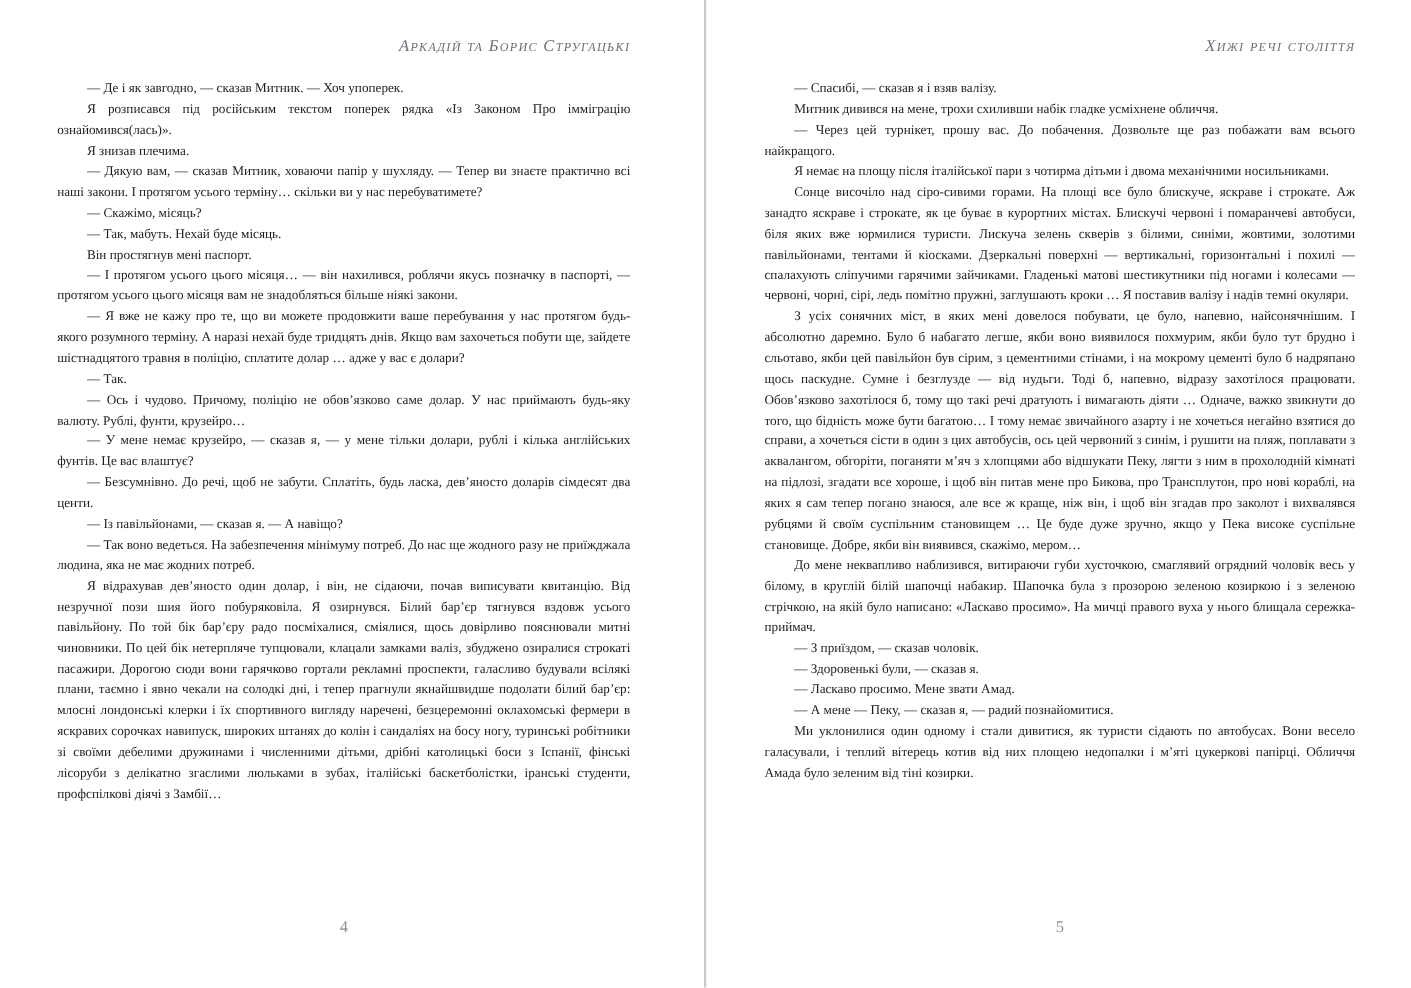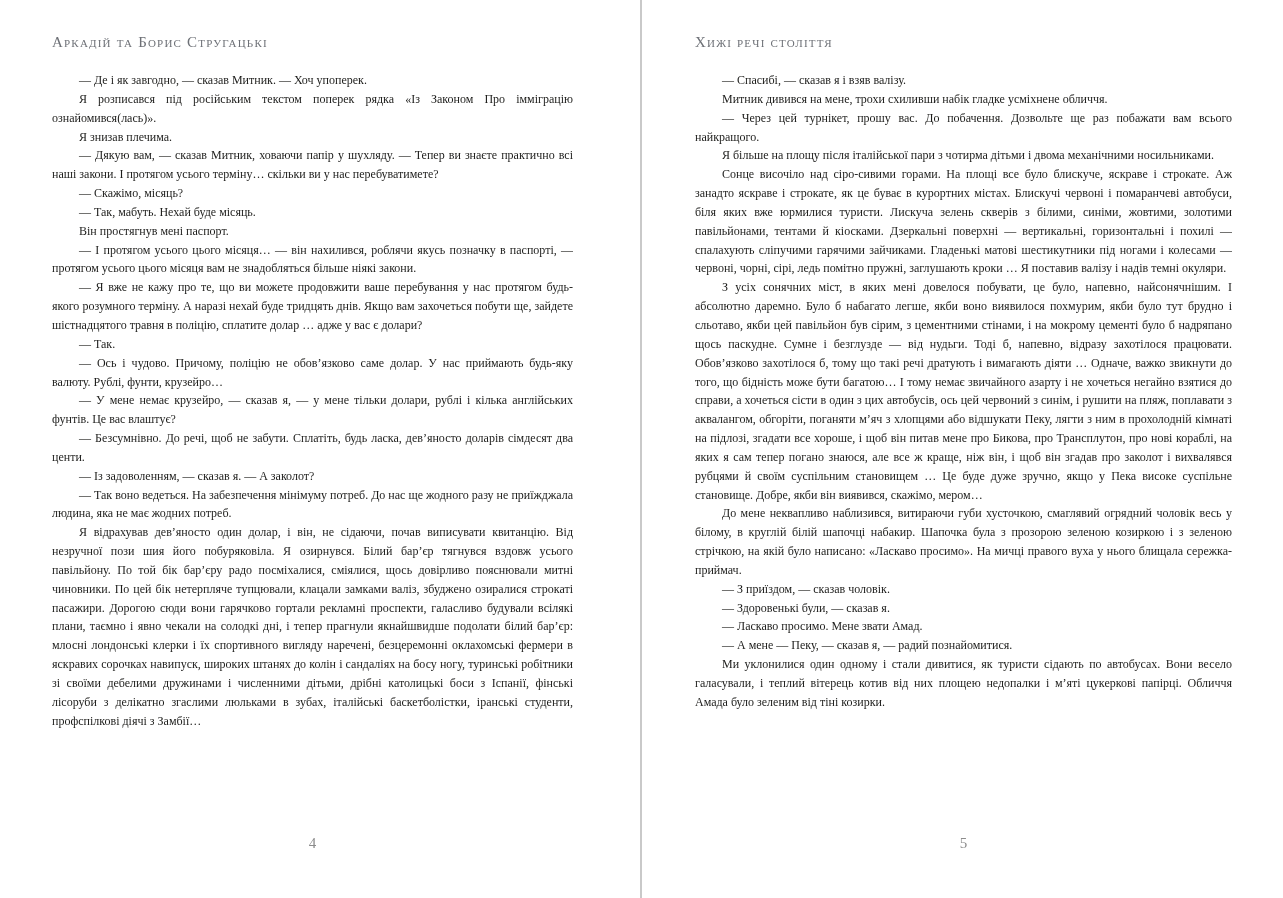--- a/index.html
+++ b/index.html
@@ -25,27 +25,28 @@
     background: #c9c9c9;
   }
   .page {
     position: absolute;
     top: 33px;
     overflow: hidden;
   }
   .page-left  { left: 52px;  width: 521px; height: 795px; }
   .page-right { left: 695px; width: 537px; height: 795px; }
   .running-title {
-    text-align: left;
+    text-align: right;
     font-variant: small-caps;
     letter-spacing: 1.2px;
     font-size: 15px;
     color: #6d7076;
     height: 18px;
     line-height: 18px;
+    font-style: italic;
   }
   .page-body {
     margin-top: 20px;
     text-align: justify;
     font-size: 12px;
     line-height: 18.85px;
   }
   .page-body .para {
     margin: 0;
     text-indent: 27px;
@@ -76,33 +77,33 @@
         <p class="para">— Дякую вам, — сказав Митник, ховаючи папір у шухляду. — Тепер ви знаєте практично всі наші закони. І протягом усього терміну… скільки ви у нас перебуватимете?</p>
         <p class="para">— Скажімо, місяць?</p>
         <p class="para">— Так, мабуть. Нехай буде місяць.</p>
         <p class="para">Він простягнув мені паспорт.</p>
         <p class="para">— І протягом усього цього місяця… — він нахилився, роблячи якусь позначку в паспорті, — протягом усього цього місяця вам не знадобляться більше ніякі закони.</p>
         <p class="para">— Я вже не кажу про те, що ви можете продовжити ваше перебування у нас протягом будь-якого розумного терміну. А наразі нехай буде тридцять днів. Якщо вам захочеться побути ще, зайдете шістнадцятого травня в поліцію, сплатите долар … адже у вас є долари?</p>
         <p class="para">— Так.</p>
         <p class="para">— Ось і чудово. Причому, поліцію не обов’язково саме долар. У нас приймають будь-яку валюту. Рублі, фунти, крузейро…</p>
         <p class="para">— У мене немає крузейро, — сказав я, — у мене тільки долари, рублі і кілька англійських фунтів. Це вас влаштує?</p>
         <p class="para">— Безсумнівно. До речі, щоб не забути. Сплатіть, будь ласка, дев’яносто доларів сімдесят два центи.</p>
-        <p class="para">— Із задоволенням, — сказав я. — А заколот?</p>
+        <p class="para">— Із павільйонами, — сказав я. — А навіщо?</p>
         <p class="para">— Так воно ведеться. На забезпечення мінімуму потреб. До нас ще жодного разу не приїжджала людина, яка не має жодних потреб.</p>
         <p class="para">Я відрахував дев’яносто один долар, і він, не сідаючи, почав виписувати квитанцію. Від незручної пози шия його побуряковіла. Я озирнувся. Білий бар’єр тягнувся вздовж усього павільйону. По той бік бар’єру радо посміхалися, сміялися, щось довірливо пояснювали митні чиновники. По цей бік нетерпляче тупцювали, клацали замками валіз, збуджено озиралися строкаті пасажири. Дорогою сюди вони гарячково гортали рекламні проспекти, галасливо будували всілякі плани, таємно і явно чекали на солодкі дні, і тепер прагнули якнайшвидше подолати білий бар’єр: млосні лондонські клерки і їх спортивного вигляду наречені, безцеремонні оклахомські фермери в яскравих сорочках навипуск, широких штанях до колін і сандаліях на босу ногу, туринські робітники зі своїми дебелими дружинами і численними дітьми, дрібні католицькі боси з Іспанії, фінські лісоруби з делікатно згаслими люльками в зубах, італійські баскетболістки, іранські студенти, профспілкові діячі з Замбії…</p>
       </div>
   </section>
 
   <section class="page page-right">
     <div class="running-title">Хижі речі століття</div>
     <div class="page-body">
         <p class="para">— Спасибі, — сказав я і взяв валізу.</p>
         <p class="para">Митник дивився на мене, трохи схиливши набік гладке усміхнене обличчя.</p>
         <p class="para">— Через цей турнікет, прошу вас. До побачення. Дозвольте ще раз побажати вам всього найкращого.</p>
-        <p class="para">Я більше на площу після італійської пари з чотирма дітьми і двома механічними носильниками.</p>
+        <p class="para">Я немає на площу після італійської пари з чотирма дітьми і двома механічними носильниками.</p>
         <p class="para">Сонце височіло над сіро-сивими горами. На площі все було блискуче, яскраве і строкате. Аж занадто яскраве і строкате, як це буває в курортних містах. Блискучі червоні і помаранчеві автобуси, біля яких вже юрмилися туристи. Лискуча зелень скверів з білими, синіми, жовтими, золотими павільйонами, тентами й кіосками. Дзеркальні поверхні — вертикальні, горизонтальні і похилі — спалахують сліпучими гарячими зайчиками. Гладенькі матові шестикутники під ногами і колесами — червоні, чорні, сірі, ледь помітно пружні, заглушають кроки … Я поставив валізу і надів темні окуляри.</p>
         <p class="para">З усіх сонячних міст, в яких мені довелося побувати, це було, напевно, найсонячнішим. І абсолютно даремно. Було б набагато легше, якби воно виявилося похмурим, якби було тут брудно і сльотаво, якби цей павільйон був сірим, з цементними стінами, і на мокрому цементі було б надряпано щось паскудне. Сумне і безглузде — від нудьги. Тоді б, напевно, відразу захотілося працювати. Обов’язково захотілося б, тому що такі речі дратують і вимагають діяти … Одначе, важко звикнути до того, що бідність може бути багатою… І тому немає звичайного азарту і не хочеться негайно взятися до справи, а хочеться сісти в один з цих автобусів, ось цей червоний з синім, і рушити на пляж, поплавати з аквалангом, обгоріти, поганяти м’яч з хлопцями або відшукати Пеку, лягти з ним в прохолодній кімнаті на підлозі, згадати все хороше, і щоб він питав мене про Бикова, про Трансплутон, про нові кораблі, на яких я сам тепер погано знаюся, але все ж краще, ніж він, і щоб він згадав про заколот і вихвалявся рубцями й своїм суспільним становищем … Це буде дуже зручно, якщо у Пека високе суспільне становище. Добре, якби він виявився, скажімо, мером…</p>
         <p class="para">До мене неквапливо наблизився, витираючи губи хусточкою, смаглявий огрядний чоловік весь у білому, в круглій білій шапочці набакир. Шапочка була з прозорою зеленою козиркою і з зеленою стрічкою, на якій було написано: «Ласкаво просимо». На мичці правого вуха у нього блищала сережка-приймач.</p>
         <p class="para">— З приїздом, — сказав чоловік.</p>
         <p class="para">— Здоровенькі були, — сказав я.</p>
         <p class="para">— Ласкаво просимо. Мене звати Амад.</p>
         <p class="para">— А мене — Пеку, — сказав я, — радий познайомитися.</p>
         <p class="para">Ми уклонилися один одному і стали дивитися, як туристи сідають по автобусах. Вони весело галасували, і теплий вітерець котив від них площею недопалки і м’яті цукеркові папірці. Обличчя Амада було зеленим від тіні козирки.</p>
       </div>
   </section>

